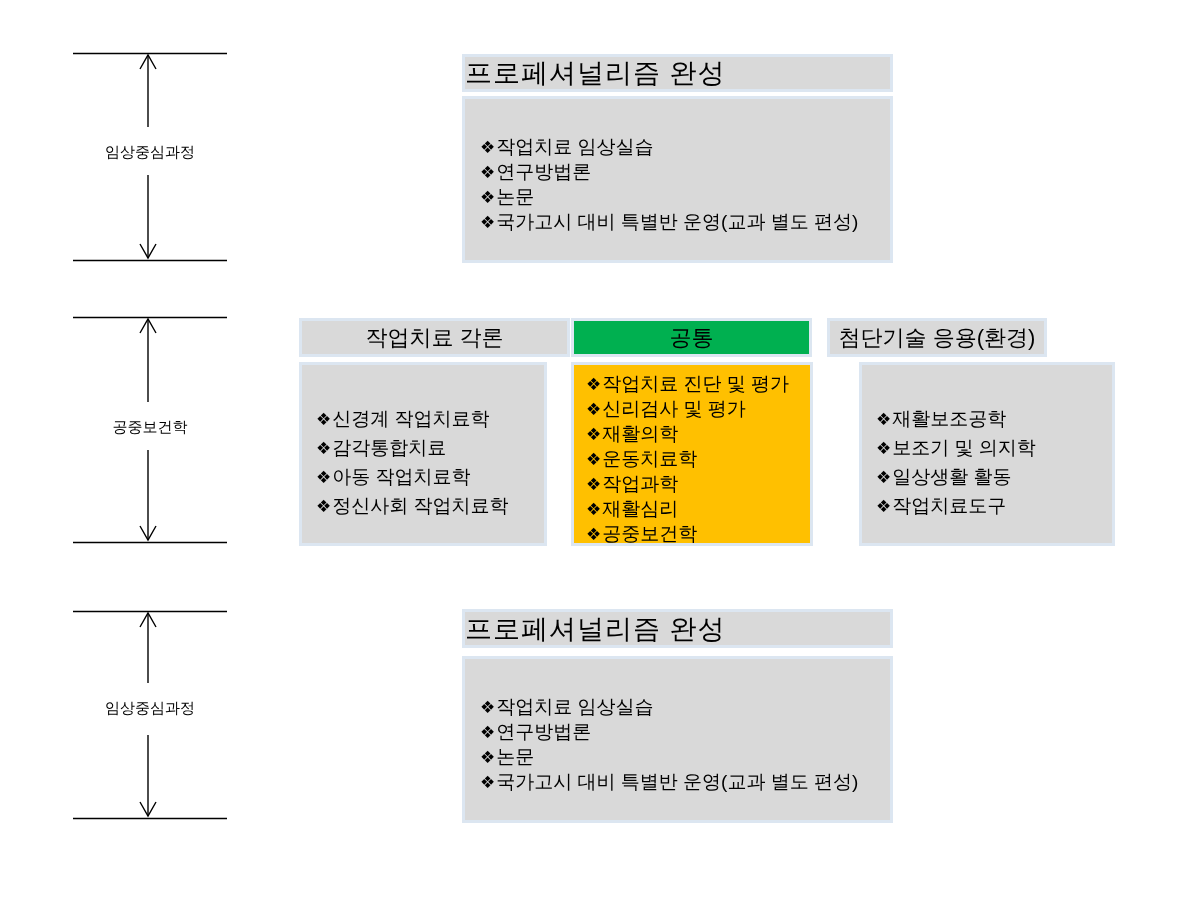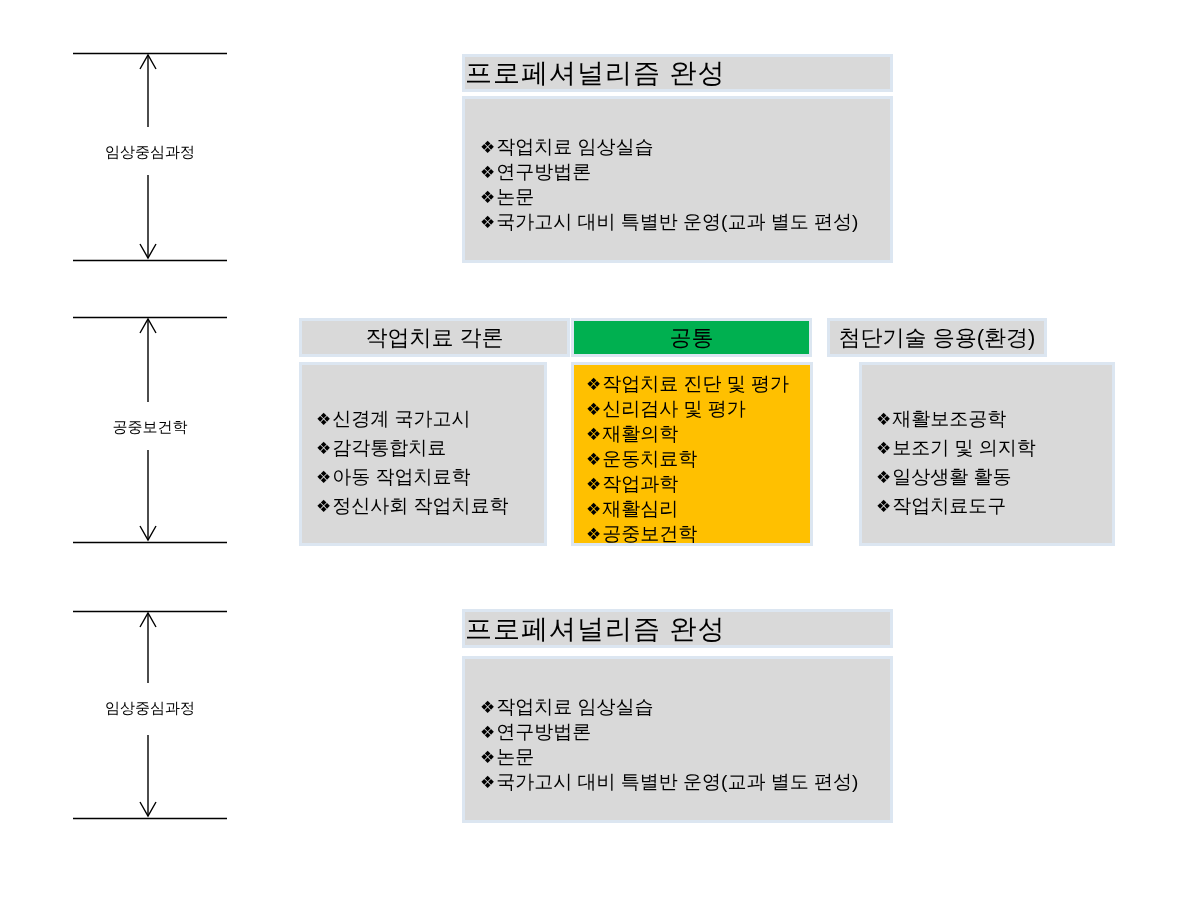--- a/index.html
+++ b/index.html
@@ -94,21 +94,21 @@
       <div class="item"><span class="bullet">❖</span><span>작업치료 임상실습</span></div>
       <div class="item"><span class="bullet">❖</span><span>연구방법론</span></div>
       <div class="item"><span class="bullet">❖</span><span>논문</span></div>
       <div class="item"><span class="bullet">❖</span><span>국가고시 대비 특별반 운영(교과 별도 편성)</span></div>
     </div>
 
   <div class="panel header-panel" style="left:299px; top:318px; width:271px; height:39px;">
     <span>작업치료 각론</span>
   </div>
   <div id="col1-body" class="panel body-panel" style="left:299px; top:362px; width:248px; height:184px;">
-      <div class="item"><span class="bullet">❖</span><span>신경계 국가고시</span></div>
+      <div class="item"><span class="bullet">❖</span><span>신경계 작업치료학</span></div>
       <div class="item"><span class="bullet">❖</span><span>감각통합치료</span></div>
       <div class="item"><span class="bullet">❖</span><span>아동 작업치료학</span></div>
       <div class="item"><span class="bullet">❖</span><span>정신사회 작업치료학</span></div>
     </div>
 
   <div class="panel header-panel green" style="left:571px; top:318px; width:241px; height:39px;">
     <span>공통</span>
   </div>
   <div id="col2-body" class="panel body-panel orange" style="left:571px; top:362px; width:242px; height:184px;">
       <div class="item"><span class="bullet">❖</span><span>작업치료 진단 및 평가</span></div>

